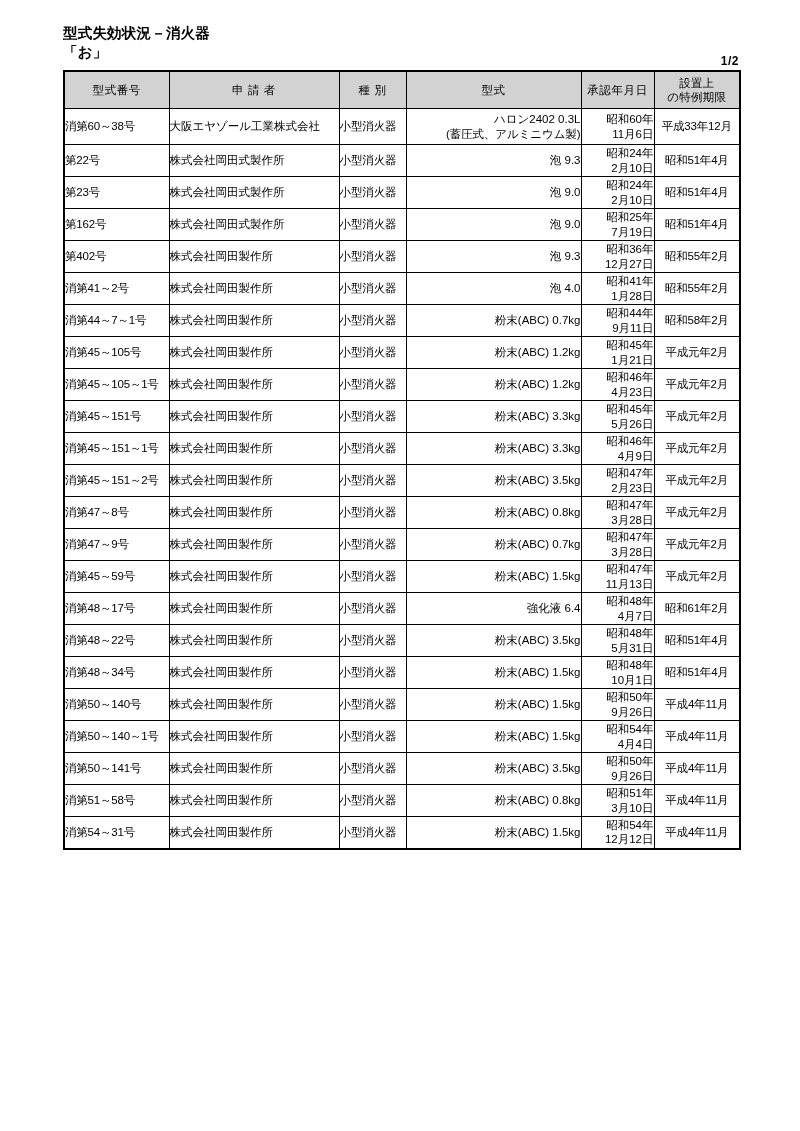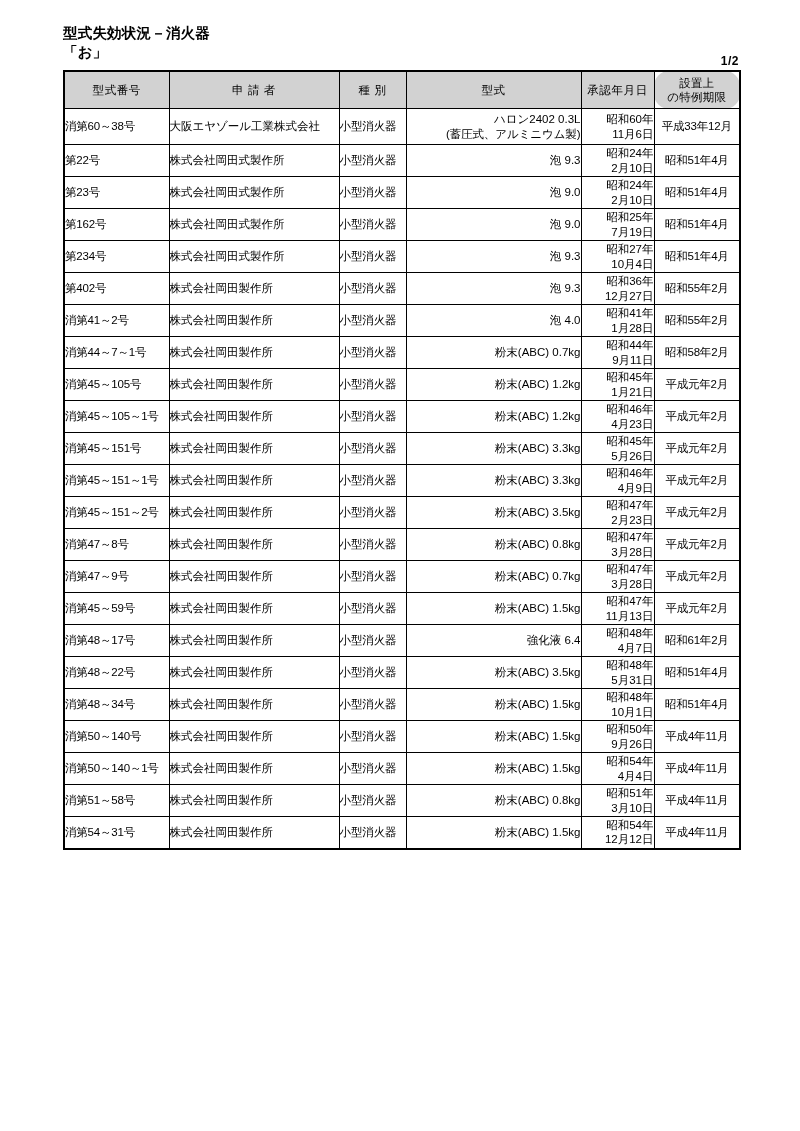--- a/index.html
+++ b/index.html
@@ -91,21 +91,20 @@
     height: 36px;
     text-align: center;
     font-weight: bold;
     font-size: 12px;
     letter-spacing: 0.6px;
     padding: 2px 1px;
   }
   thead th.two-line {
     line-height: 1.25;
     letter-spacing: 0.2px;
-    border-radius: 15px;
   }
   thead th .hl { display: block; white-space: nowrap; }
 
   tbody tr { height: 32px; }
   tbody tr.tall { height: 36px; }
 
   td.col-model   { padding: 1px 2px 1px 3px; text-align: left; white-space: nowrap; letter-spacing: -0.2px; }
   td.col-apply   { padding: 1px 4px 1px 6px; text-align: left; white-space: nowrap; }
   td.col-kind    { padding: 1px 3px; text-align: left; white-space: nowrap; letter-spacing: -0.1px; }
   td.col-type    { padding: 2px 3px 2px 4px; text-align: right; }
@@ -200,33 +199,20 @@
             <td class="col-type">
               <span class="type-line">泡 9.0</span>
             </td>
             <td class="col-date">
               <span class="date-line y">昭和25年</span>
               <span class="date-line md">7月19日</span>
             </td>
             <td class="col-limit">昭和51年4月</td>
           </tr>
           <tr>
-            <td class="col-model">第234号</td>
-            <td class="col-apply">株式会社岡田式製作所</td>
-            <td class="col-kind">小型消火器</td>
-            <td class="col-type">
-              <span class="type-line">泡 9.3</span>
-            </td>
-            <td class="col-date">
-              <span class="date-line y">昭和27年</span>
-              <span class="date-line md">10月4日</span>
-            </td>
-            <td class="col-limit">昭和51年4月</td>
-          </tr>
-          <tr>
             <td class="col-model">第402号</td>
             <td class="col-apply">株式会社岡田製作所</td>
             <td class="col-kind">小型消火器</td>
             <td class="col-type">
               <span class="type-line">泡 9.3</span>
             </td>
             <td class="col-date">
               <span class="date-line y">昭和36年</span>
               <span class="date-line md">12月27日</span>
             </td>
@@ -417,20 +403,33 @@
           <tr>
             <td class="col-model">消第50～140～1号</td>
             <td class="col-apply">株式会社岡田製作所</td>
             <td class="col-kind">小型消火器</td>
             <td class="col-type">
               <span class="type-line">粉末(ABC) 1.5kg</span>
             </td>
             <td class="col-date">
               <span class="date-line y">昭和54年</span>
               <span class="date-line md">4月4日</span>
+            </td>
+            <td class="col-limit">平成4年11月</td>
+          </tr>
+          <tr>
+            <td class="col-model">消第50～141号</td>
+            <td class="col-apply">株式会社岡田製作所</td>
+            <td class="col-kind">小型消火器</td>
+            <td class="col-type">
+              <span class="type-line">粉末(ABC) 3.5kg</span>
+            </td>
+            <td class="col-date">
+              <span class="date-line y">昭和50年</span>
+              <span class="date-line md">9月26日</span>
             </td>
             <td class="col-limit">平成4年11月</td>
           </tr>
           <tr>
             <td class="col-model">消第51～58号</td>
             <td class="col-apply">株式会社岡田製作所</td>
             <td class="col-kind">小型消火器</td>
             <td class="col-type">
               <span class="type-line">粉末(ABC) 0.8kg</span>
             </td>

